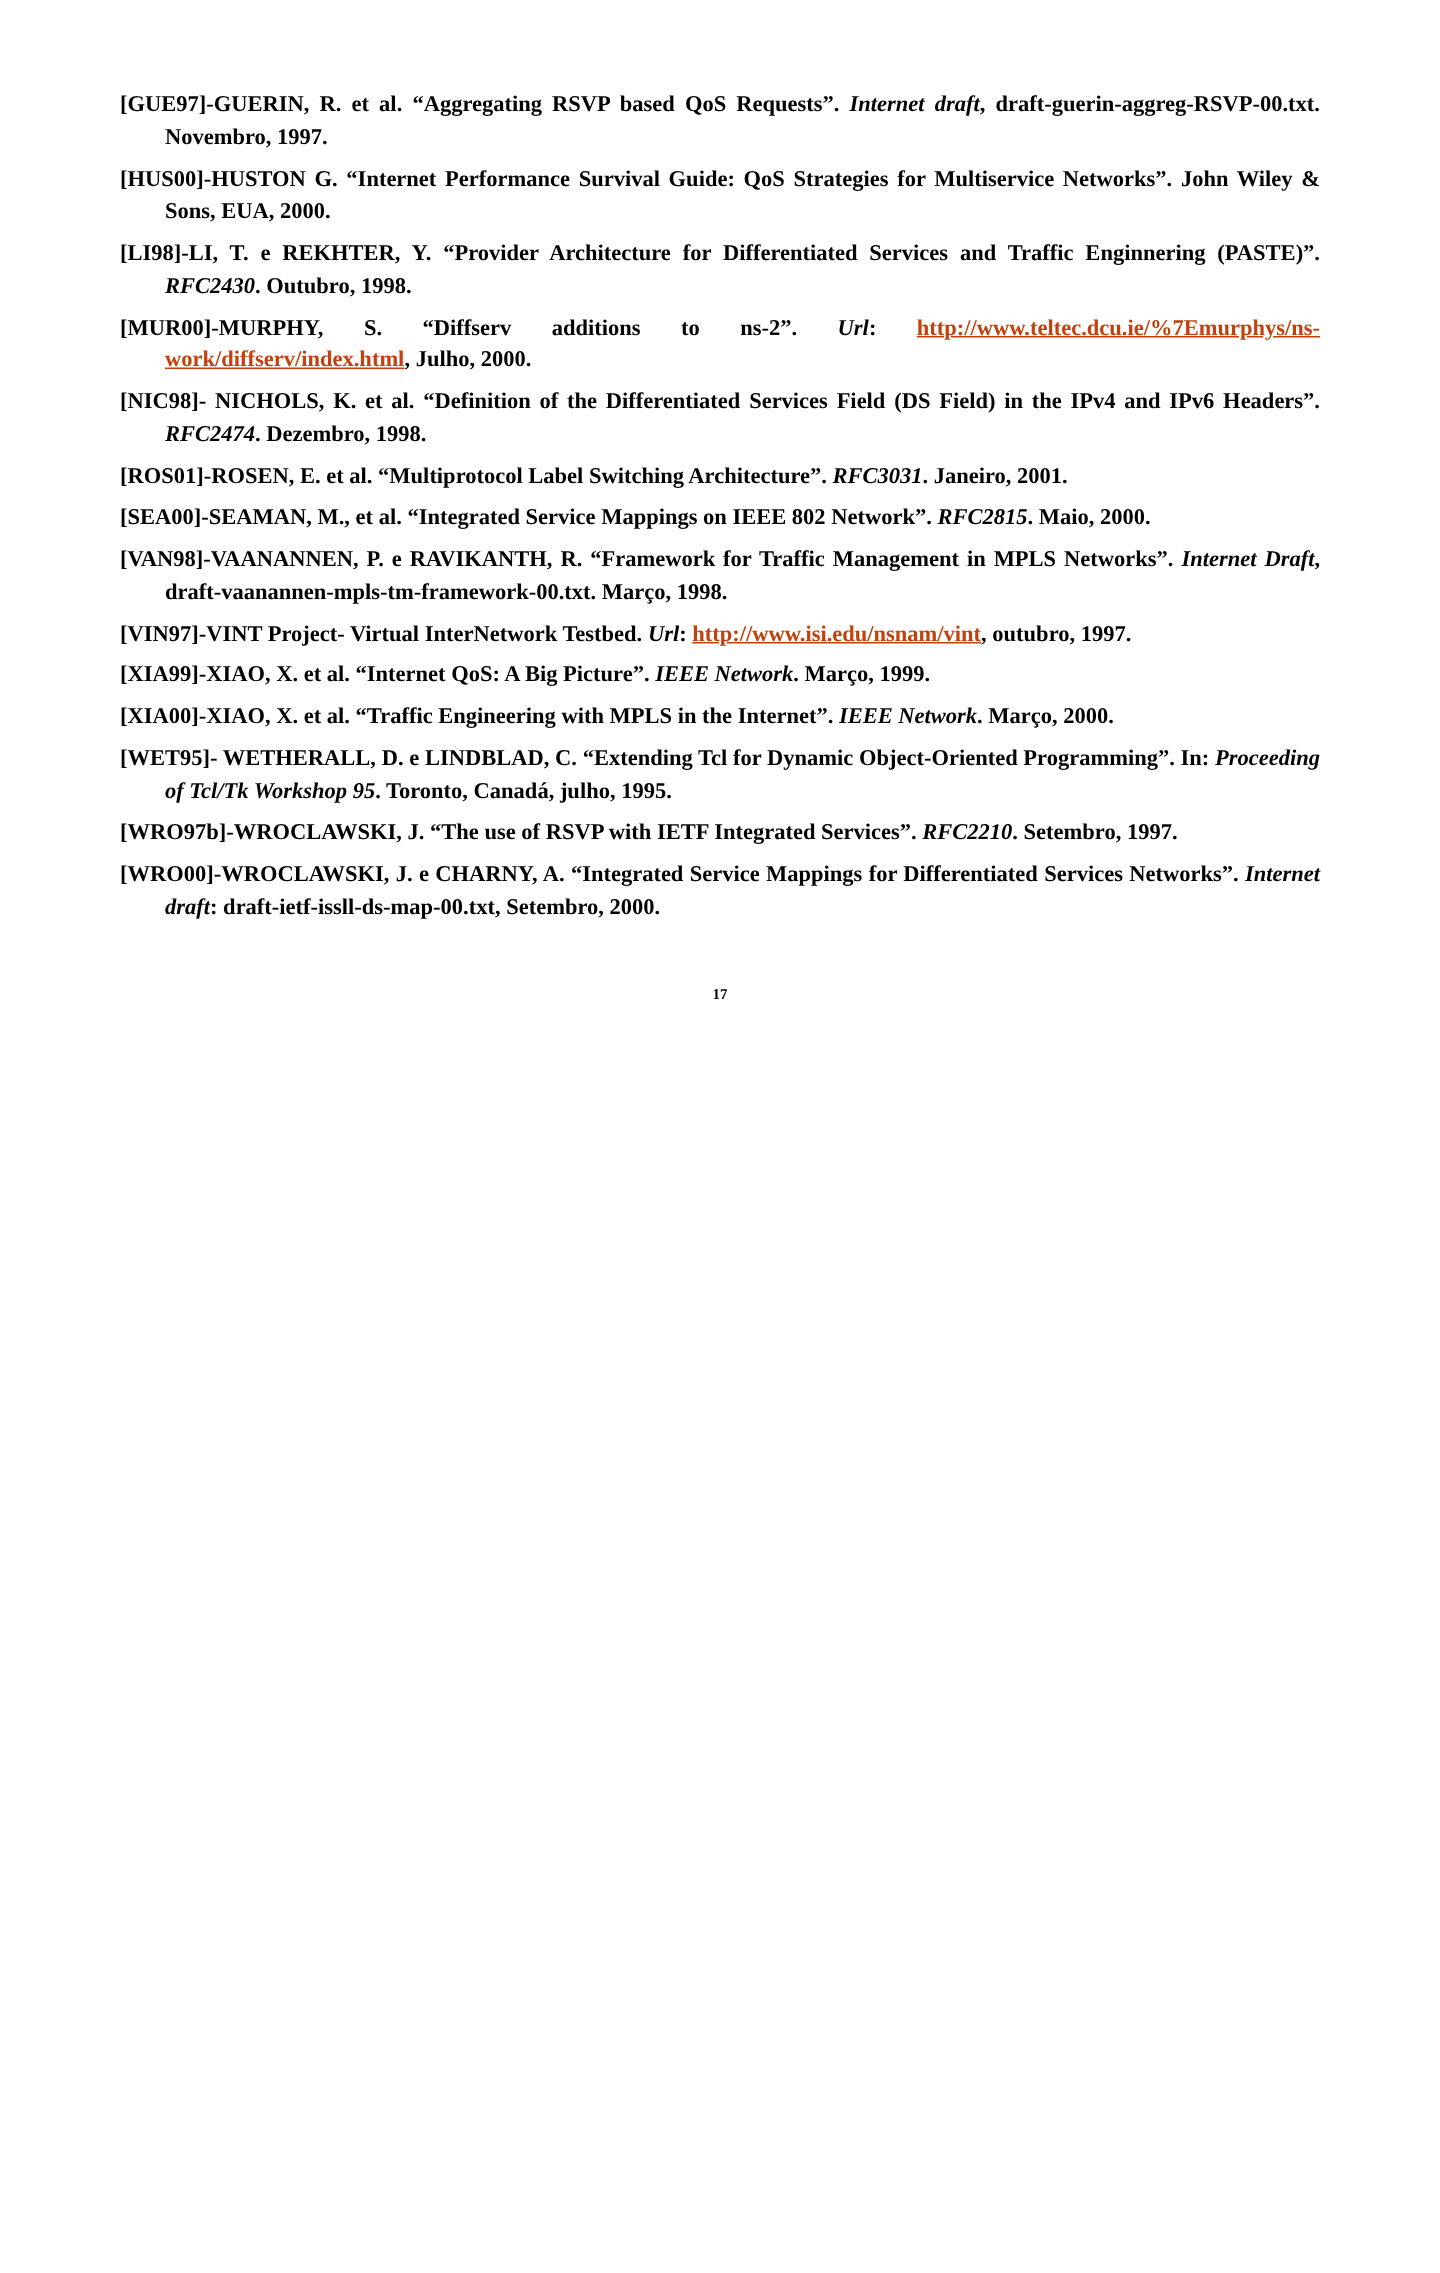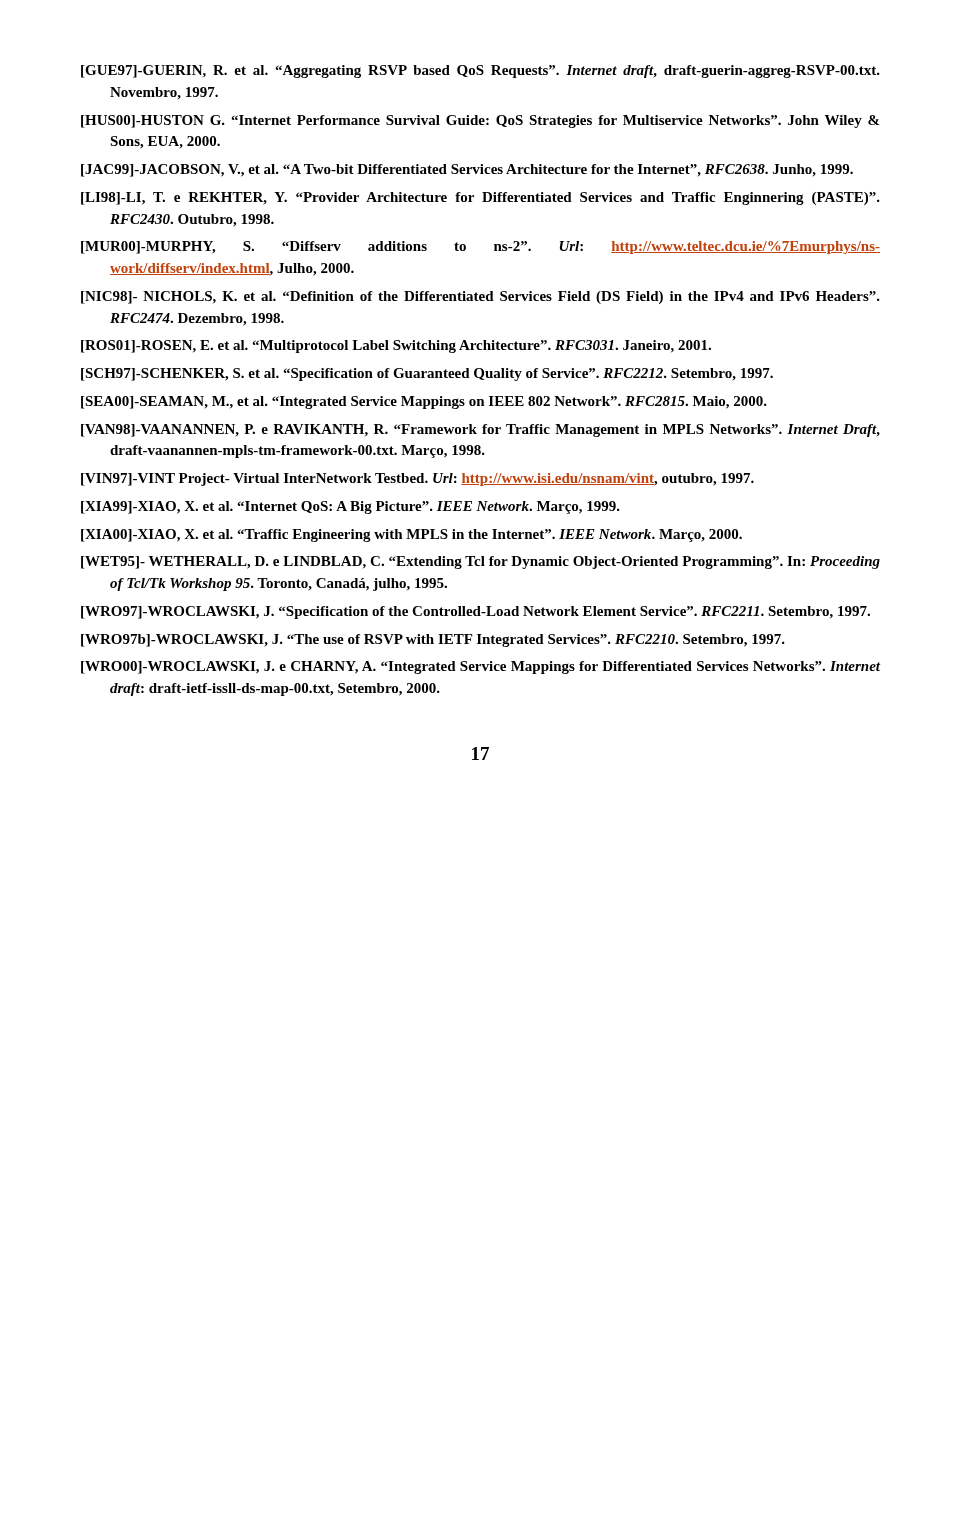--- a/index.html
+++ b/index.html
@@ -24,63 +24,57 @@
     .ref-entry a, .ref-link {
       color: #c2410c;
       text-decoration: underline;
     }
     .ref-italic {
       font-style: italic;
     }
     .page-number {
       text-align: center;
       margin-top: 40px;
-      font-size: 19px;
+      font-size: 10px;
     }
   </style>
 </head>
 <body>
 
 <div class="references">
 
   <div class="ref-entry">
     [GUE97]-GUERIN, R. et al. “Aggregating RSVP based QoS Requests”. <span class="ref-italic">Internet draft</span>, draft-guerin-aggreg-RSVP-00.txt. Novembro, 1997.
   </div>
 
 
   <div class="ref-entry">
     [HUS00]-HUSTON G. “Internet Performance Survival Guide: QoS Strategies for Multiservice Networks”. John Wiley &amp; Sons, EUA, 2000.
   </div>
 
-  <div class="ref-entry">
-    [JAC99]-JACOBSON, V., et al. “A Two-bit Differentiated Services Architecture for the Internet”, <span class="ref-italic">RFC2638</span>. Junho, 1999.
-  </div>
 
 
 
   <div class="ref-entry">
     [LI98]-LI, T. e REKHTER, Y. “Provider Architecture for Differentiated Services and Traffic Enginnering (PASTE)”. <span class="ref-italic">RFC2430</span>. Outubro, 1998.
   </div>
 
   <div class="ref-entry">
     [MUR00]-MURPHY, S. “Diffserv additions to ns-2”. <span class="ref-italic">Url</span>: <a class="ref-link" href="#">http://www.teltec.dcu.ie/%7Emurphys/ns-work/diffserv/index.html</a>, Julho, 2000.
   </div>
 
   <div class="ref-entry">
     [NIC98]- NICHOLS, K. et al. “Definition of the Differentiated Services Field (DS Field) in the IPv4 and IPv6 Headers”. <span class="ref-italic">RFC2474</span>. Dezembro, 1998.
   </div>
 
 
   <div class="ref-entry">
     [ROS01]-ROSEN, E. et al. “Multiprotocol Label Switching Architecture”. <span class="ref-italic">RFC3031</span>. Janeiro, 2001.
   </div>
 
-  <div class="ref-entry">
-    [SCH97]-SCHENKER, S. et al. “Specification of Guaranteed Quality of Service”. <span class="ref-italic">RFC2212</span>. Setembro, 1997.
-  </div>
 
   <div class="ref-entry">
     [SEA00]-SEAMAN, M., et al. “Integrated Service Mappings on IEEE 802 Network”. <span class="ref-italic">RFC2815</span>. Maio, 2000.
   </div>
 
   <div class="ref-entry">
     [VAN98]-VAANANNEN, P. e RAVIKANTH, R. “Framework for Traffic Management in MPLS Networks”. <span class="ref-italic">Internet Draft</span>, draft-vaanannen-mpls-tm-framework-00.txt. Março, 1998.
   </div>
 
   <div class="ref-entry">
@@ -93,23 +87,20 @@
 
   <div class="ref-entry">
     [XIA00]-XIAO, X. et al. “Traffic Engineering with MPLS in the Internet”. <span class="ref-italic">IEEE Network</span>. Março, 2000.
   </div>
 
 
   <div class="ref-entry">
     [WET95]- WETHERALL, D. e LINDBLAD, C. “Extending Tcl for Dynamic Object-Oriented Programming”. In: <span class="ref-italic">Proceeding of Tcl/Tk Workshop 95</span>. Toronto, Canadá, julho, 1995.
   </div>
 
-  <div class="ref-entry">
-    [WRO97]-WROCLAWSKI, J. “Specification of the Controlled-Load Network Element Service”. <span class="ref-italic">RFC2211</span>. Setembro, 1997.
-  </div>
 
   <div class="ref-entry">
     [WRO97b]-WROCLAWSKI, J. “The use of RSVP with IETF Integrated Services”. <span class="ref-italic">RFC2210</span>. Setembro, 1997.
   </div>
 
   <div class="ref-entry">
     [WRO00]-WROCLAWSKI, J. e CHARNY, A. “Integrated Service Mappings for Differentiated Services Networks”. <span class="ref-italic">Internet draft</span>: draft-ietf-issll-ds-map-00.txt, Setembro, 2000.
   </div>
 
 </div>

